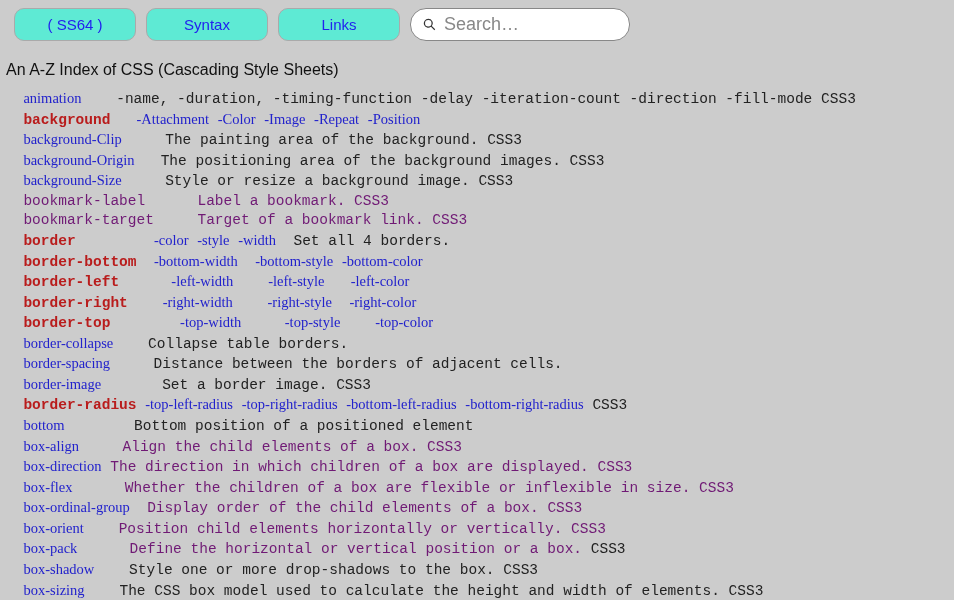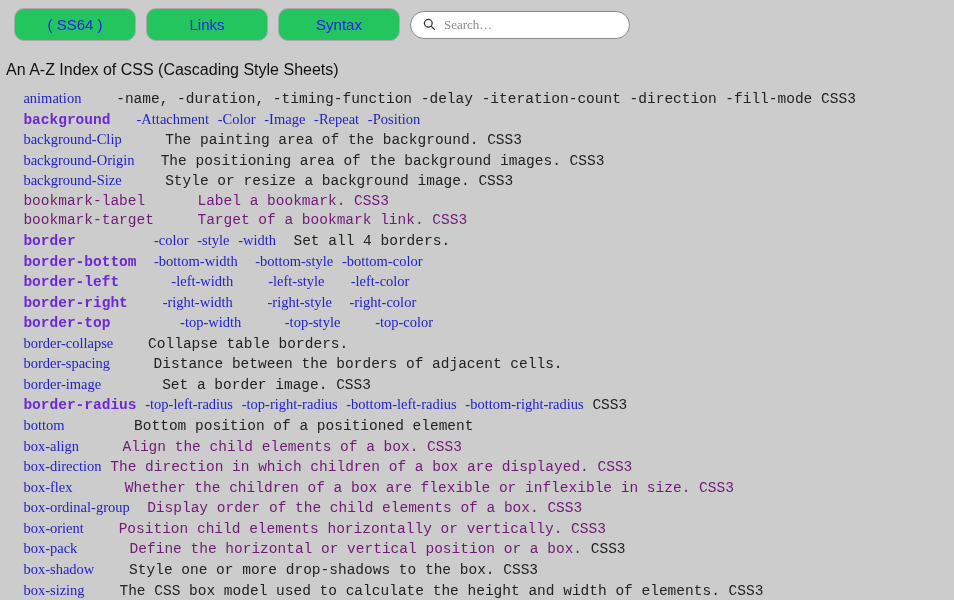--- a/index.html
+++ b/index.html
@@ -12,21 +12,21 @@
     color: #222;
     width: 954px;
   }
   .topbar {
     display: flex;
     align-items: center;
     gap: 10px;
     padding: 8px 14px 6px 14px;
   }
   .navbtn {
-    background: #22c55e;
+    background: #5eead4;
     border: 1px solid #aaa;
     border-radius: 10px;
     padding: 7px 0;
     width: 122px;
     text-align: center;
     color: #2222ee;
     font-weight: 400;
     font-size: 15px;
     cursor: pointer;
     font-family: Arial, sans-serif;
@@ -36,49 +36,49 @@
     align-items: center;
     background: #fff;
     border: 1px solid #888;
     border-radius: 16px;
     padding: 4px 12px;
     min-width: 220px;
   }
   .searchwrap svg { width: 13px; height: 13px; fill: #333; margin-right: 6px; }
   .searchwrap input {
     border: none; outline: none; background: transparent;
-    font-size: 13px; color: #000000; width: 170px;
-    font-family: Liberation Serif, serif;
+    font-size: 18px; color: #000000; width: 170px;
+    font-family: Liberation Sans, sans-serif;
   }
   .searchwrap input::placeholder { color: #888; }
   h1.title {
     font-size: 16px;
     font-weight: 400;
     margin: 14px 0 10px 6px;
     color: #111;
   }
   pre.listing {
     font-family: "Courier New", Courier, monospace;
     font-size: 14.5px;
     line-height: 1.35;
     margin: 0 0 0 6px;
     white-space: pre;
     color: #222;
   }
   .l  { color: #2222cc; font-family: Liberation Serif, serif; }           
-  .lb { color: #6d28d9; font-weight: bold; } 
+  .lb { color: #b91c1c; font-weight: bold; } 
   .g  { color: #701a75; }              
 </style>
 </head>
 <body>
 
 <div class="topbar">
   <div class="navbtn">( SS64 )</div>
+  <div class="navbtn">Syntax</div>
   <div class="navbtn">Links</div>
-  <div class="navbtn">Syntax</div>
   <div class="searchwrap">
     <svg viewBox="0 0 16 16">
         <path d="M6.5 1a5.5 5.5 0 0 1 4.38 8.83l4.15 4.14-1.06 1.06-4.14-4.15A5.5 5.5 0 1 1 6.5 1zm0 1.5a4 4 0 1 0 0 8 4 4 0 0 0 0-8z"></path>
       </svg>
     <input type="text" placeholder="Search…" style="">
   </div>
 </div>
 
 <h1 class="title">An A-Z Index of CSS (Cascading Style Sheets)</h1>
 

